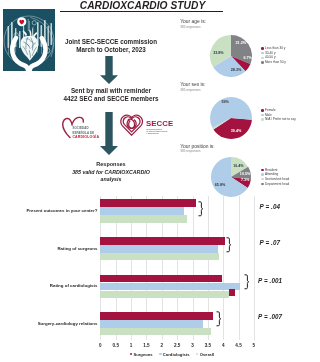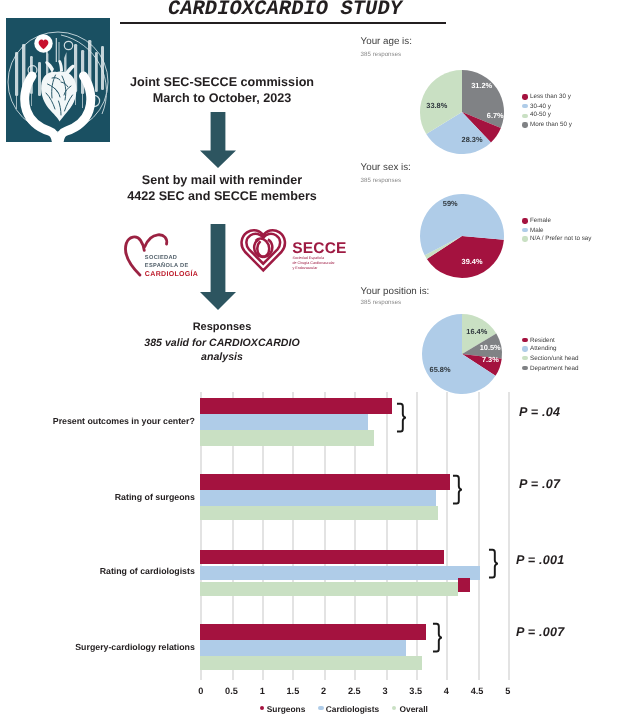--- a/index.html
+++ b/index.html
@@ -1,20 +1,20 @@
 <!DOCTYPE html>
 <html><head>
 <meta charset="utf-8">
 <style>
   html,body{margin:0;padding:0;}
   body{width:300px;height:362px;background:#ffffff;font-family:"Liberation Sans",sans-serif;color:#231f20;overflow:hidden;position:relative;}
   .abs{position:absolute;}
 
   
-  #title{left:57px;top:0px;width:171px;text-align:center;font-size:10.2px;font-weight:bold;font-style:italic;letter-spacing:0.05px;font-family:Liberation Mono, monospace;}
+  #title{left:57px;top:0px;width:171px;text-align:center;font-size:10.2px;font-weight:bold;font-style:italic;letter-spacing:0.05px;}
   #title-rule{left:59.5px;top:11.3px;width:163.5px;height:1.1px;background:#231f20;}
 
   
   #study-logo{left:3px;top:9px;width:52px;height:62px;}
 
   
   .flowtxt{text-align:center;font-size:6.3px;font-weight:bold;line-height:8.8px;}
   #flow1{left:40px;top:37.6px;width:142px;}
   #flow2{left:40px;top:86.5px;width:142px;}
   #flow3{left:40px;top:159.8px;width:142px;font-size:5.5px;}

